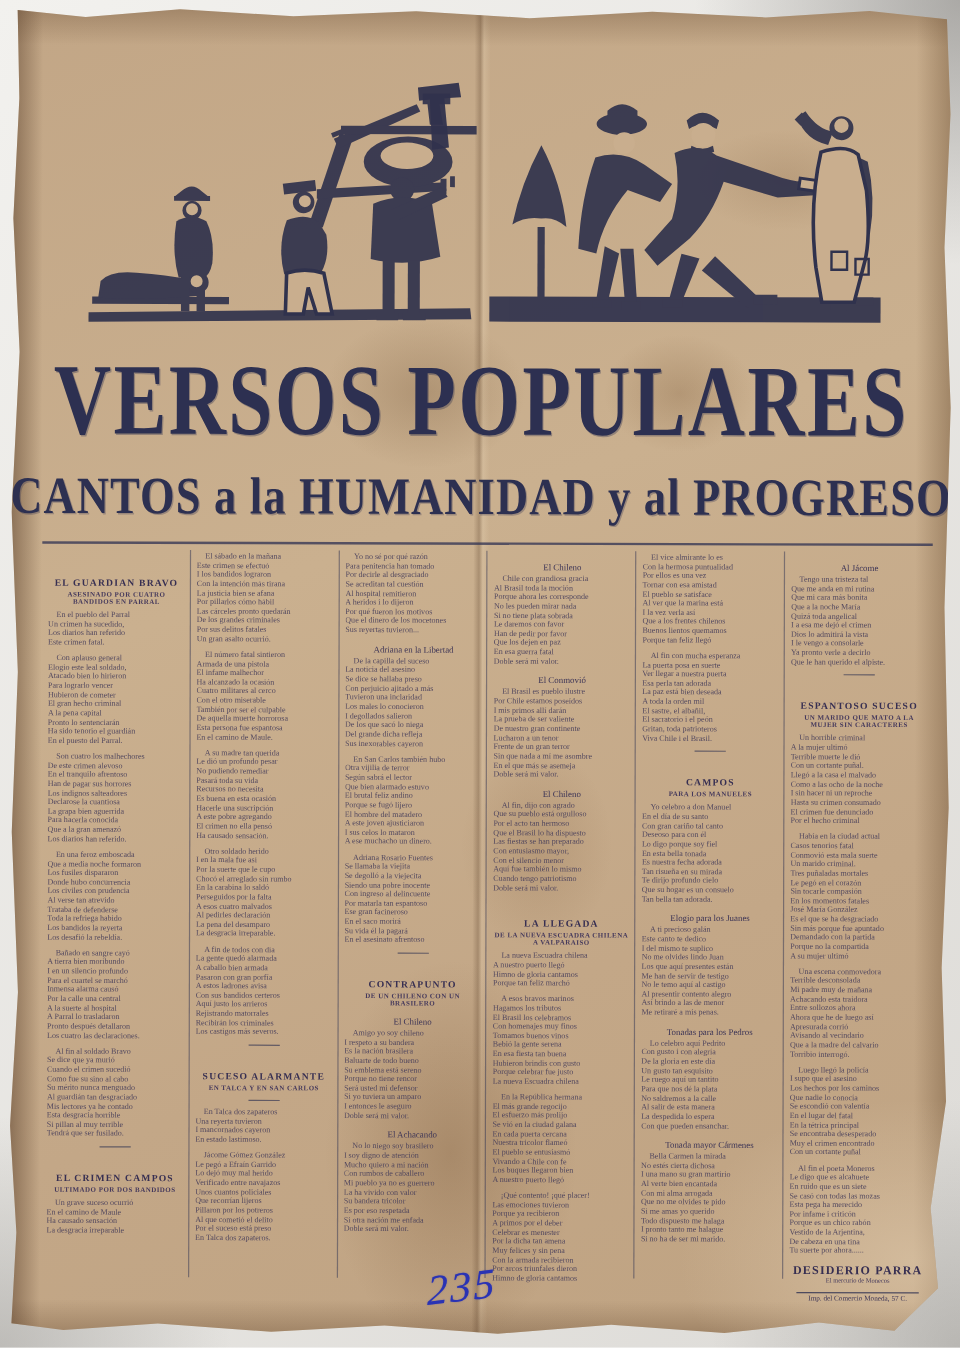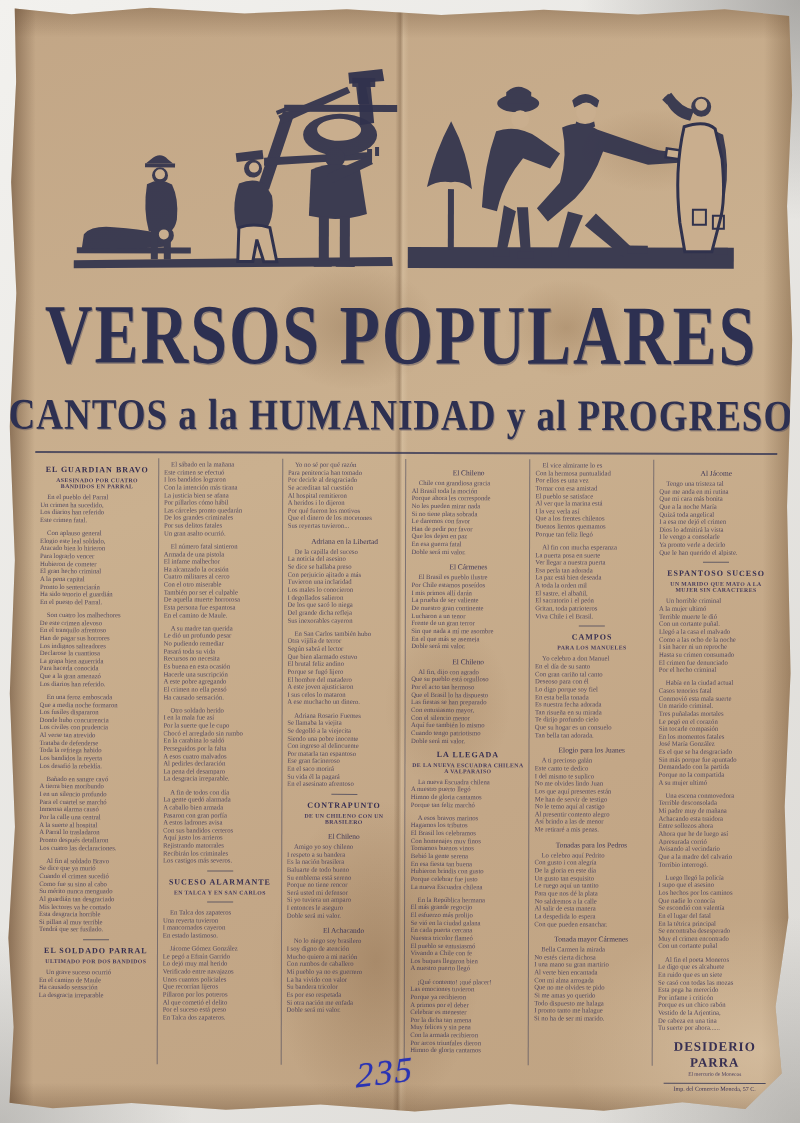--- a/index.html
+++ b/index.html
@@ -47,28 +47,28 @@
     transform:scaleY(1.18);transform-origin:top;
     text-shadow:1px 1px 0 rgba(45,48,81,.3);
   }
   .mainrule{position:absolute;left:28px;top:447px;width:742px;height:2px;background:rgba(45,48,81,.75);}
   .columns{
     position:absolute;left:28px;top:454px;width:742px;height:606px;
     display:flex;color:#423a59;
   }
   .col{flex:1 1 0;min-width:0;padding:2px 4px 0 5px;}
   .col + .col{border-left:1px solid rgba(46,49,81,.5);}
-  .h{font-size:8px;font-weight:bold;text-align:center;letter-spacing:1px;color:#372f52;margin:5px 0 3px;}
+  .h{font-size:8px;font-weight:bold;text-align:center;letter-spacing:1px;color:#372f52;margin:21px 0 3px;}
   .sh{font-size:5.8px;font-weight:bold;text-align:center;letter-spacing:.4px;margin:0 0 4px;color:#45395c;}
   .ih{font-size:7.4px;text-align:center;margin:7px 0 2px;color:#3c3456;}
   .st{font-size:6.7px;line-height:1.14;margin:0 0 5.5px;opacity:.88;}
   .st div{white-space:nowrap;overflow:hidden;}
   .st div:first-child{padding-left:7px;}
   .dv{width:26px;border-top:1px solid rgba(46,49,81,.65);margin:6px auto;}
-  .sig{font-size:13px;font-weight:bold;text-align:center;letter-spacing:1px;margin-top:7px;color:#372f52;}
+  .sig{font-size:10px;font-weight:bold;text-align:center;letter-spacing:1px;margin-top:7px;color:#372f52;}
   .signote{font-size:5.4px;text-align:center;color:#45395c;}
   .imprint{font-size:6px;text-align:center;border-top:1.4px solid rgba(46,49,81,.8);margin:6px 6px 0;padding-top:2px;color:#3c3456;}
   .handwritten{
     position:absolute;left:350px;top:1048px;
     font-style:italic;font-size:35px;color:#2a33b4;
     transform:rotate(-7deg) skewX(-6deg);
     text-shadow:0 0 1px rgba(42,51,180,.6);
     letter-spacing:2px;
   }
 </style>
@@ -228,21 +228,21 @@
             <div>Cuando el crimen sucedió</div>
             <div>Como fue su sino al cabo</div>
             <div>Su mérito nunca menguado</div>
             <div>Al guardián tan desgraciado</div>
             <div>Mis lectores ya he contado</div>
             <div>Esta desgracia horrible</div>
             <div>Si pillan al muy terrible</div>
             <div>Tendrá que ser fusilado.</div>
           </div>
           <div class="dv"></div>
-          <div class="h">EL SOLDADO PARRAL</div>
+          <div class="h">EL CRIMEN CAMPOS</div>
           <div class="sh">ULTIMADO POR DOS BANDIDOS</div>
           <div class="st">
             <div>Un grave suceso ocurrió</div>
             <div>En el camino de Maule</div>
             <div>Ha causado sensación</div>
             <div>La desgracia irreparable</div>
           </div>
         </div>
         <div class="col">
           <div class="st">
@@ -414,21 +414,21 @@
             <div>Al Brasil toda la moción</div>
             <div>Porque ahora les corresponde</div>
             <div>No les pueden mirar nada</div>
             <div>Si no tiene plata sobrada</div>
             <div>Le daremos con favor</div>
             <div>Han de pedir por favor</div>
             <div>Que los dejen en paz</div>
             <div>En esa guerra fatal</div>
             <div>Doble será mi valor.</div>
           </div>
-          <div class="ih">El Cármenes</div>
+          <div class="ih">El Conmovió</div>
           <div class="st">
             <div>El Brasil es pueblo ilustre</div>
             <div>Por Chile estamos poseídos</div>
             <div>I mis primos allí darán</div>
             <div>La prueba de ser valiente</div>
             <div>De nuestro gran continente</div>
             <div>Lucharon a un tenor</div>
             <div>Frente de un gran terror</div>
             <div>Sin que nada a mí me asombre</div>
             <div>En el que más se asemeja</div>

